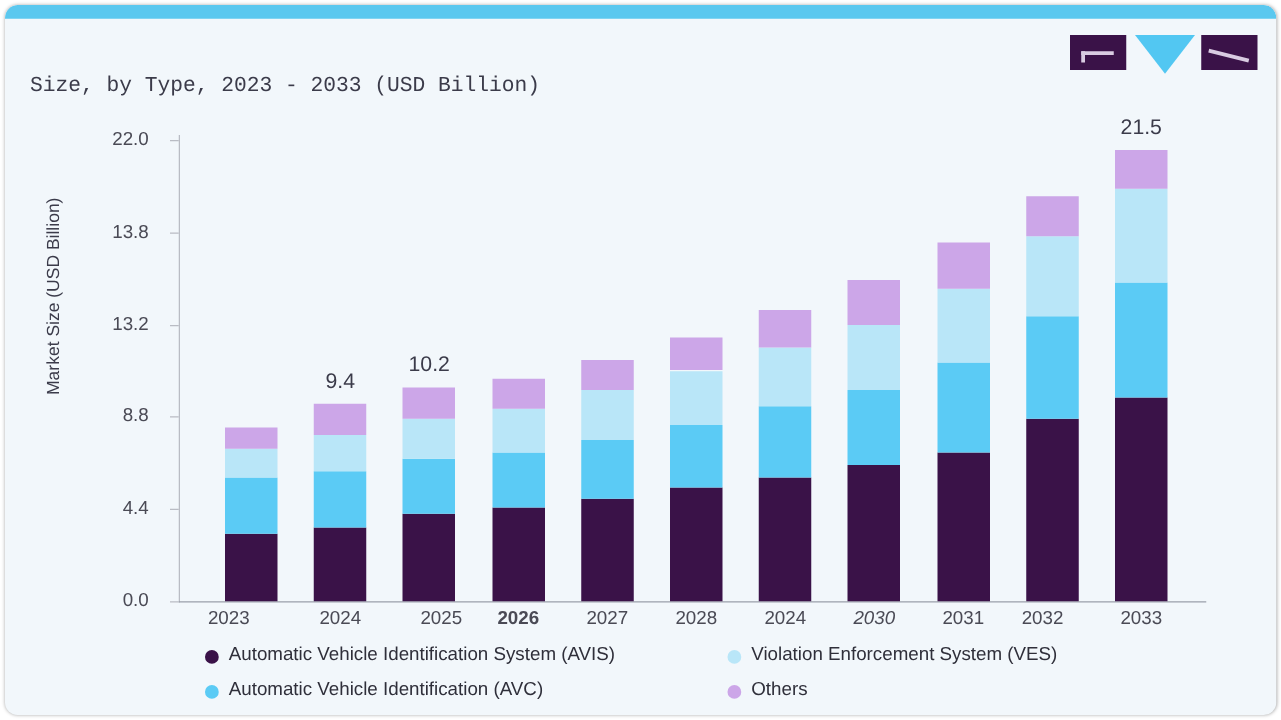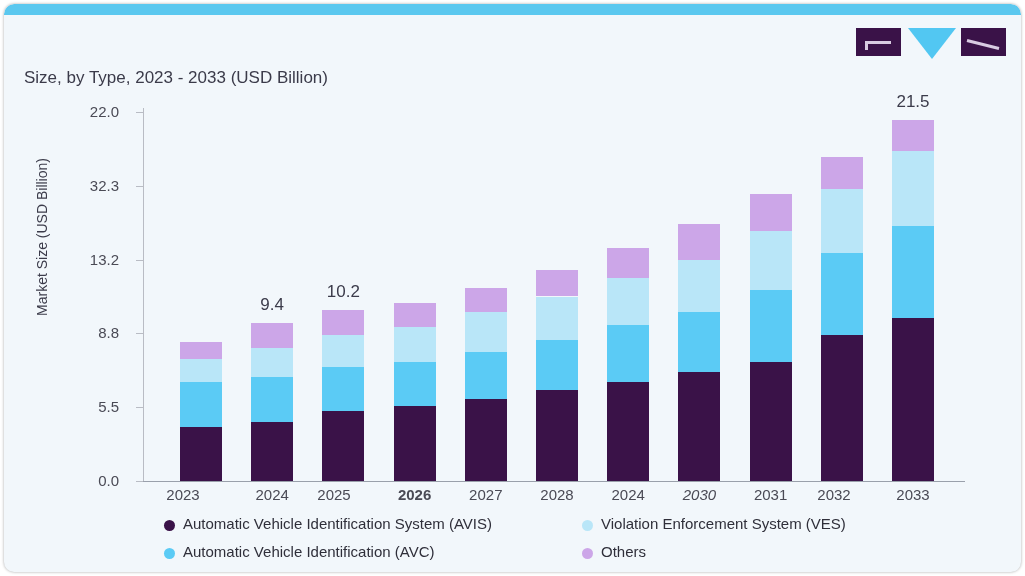--- a/index.html
+++ b/index.html
@@ -21,22 +21,22 @@
     background:#5bc8ef;
     border-top-left-radius:10px;border-top-right-radius:10px;
   }
   
   #title{
     position:absolute;left:20px;top:26px;
     font-size:26px;font-weight:bold;color:#2d0b48;
     letter-spacing:-0.2px;
   }
   #subtitle{
-    position:absolute;left:20px;top:64px;
-    font-size:17px;color:#3b3b4a;
+    position:absolute;left:20px;top:56px;
+    font-size:17px;color:#3b3b4a;font-family:Liberation Mono, monospace;
   }
   
   #logo{position:absolute;left:852px;top:24px;width:150px;height:52px;}
   .lg-g,.lg-r{position:absolute;top:0;width:45px;height:28px;background:#3a1248;}
   .lg-g{left:0;}
   .lg-r{left:105px;}
   .lg-g:after{
     content:"";position:absolute;left:9px;top:13px;width:26px;height:3px;background:#d9cbe2;
   }
   .lg-g:before{
@@ -116,33 +116,33 @@
   <div id="plot">
     <div id="ylabel">Market Size (USD Billion)</div>
     <div id="axisline"></div>
     <div id="baseline"></div>
     <div id="yticks">
         <div class="ytickwrap" style="top: 477px;">
           <div class="ytick">0.0</div>
         </div>
         <div class="ytickmark" style="top: 477px;"></div>
         <div class="ytickwrap" style="top: 403.2px;">
-          <div class="ytick">5.5</div>
+          <div class="ytick">4.4</div>
         </div>
         <div class="ytickmark" style="top: 403.2px;"></div>
         <div class="ytickwrap" style="top: 329.4px;">
           <div class="ytick">8.8</div>
         </div>
         <div class="ytickmark" style="top: 329.4px;"></div>
         <div class="ytickwrap" style="top: 255.6px;">
           <div class="ytick">13.2</div>
         </div>
         <div class="ytickmark" style="top: 255.6px;"></div>
         <div class="ytickwrap" style="top: 181.8px;">
-          <div class="ytick">32.3</div>
+          <div class="ytick">13.8</div>
         </div>
         <div class="ytickmark" style="top: 181.8px;"></div>
         <div class="ytickwrap" style="top: 108px;">
           <div class="ytick">22.0</div>
         </div>
         <div class="ytickmark" style="top: 108px;"></div>
       </div>
     <div id="bars">
         <div class="bar" style="left: 176px; top: 0px; height: 568px;">
           <div class="seg" style="top: 423.327px; height: 53.6727px; background: rgb(58, 18, 72);"></div>
@@ -207,21 +207,21 @@
         <div class="bar" style="left: 888px; top: 0px; height: 568px;">
           <div class="seg" style="top: 314.305px; height: 162.695px; background: rgb(58, 18, 72);"></div>
           <div class="seg" style="top: 222.055px; height: 92.25px; background: rgb(91, 203, 245);"></div>
           <div class="seg" style="top: 146.577px; height: 75.4773px; background: rgb(185, 230, 248);"></div>
           <div class="seg" style="top: 116.386px; height: 30.1909px; background: rgb(204, 166, 232);"></div>
         </div>
       </div>
     <div id="xticks">
         <div class="xtick" style="left: 144px;">2023</div>
         <div class="xtick" style="left: 233.2px;">2024</div>
-        <div class="xtick" style="left: 295px;">2025</div>
+        <div class="xtick" style="left: 314px;">2025</div>
         <div class="xtick" style="left: 375.6px; font-weight: bold;">2026</div>
         <div class="xtick" style="left: 446.8px;">2027</div>
         <div class="xtick" style="left: 518px;">2028</div>
         <div class="xtick" style="left: 589.2px;">2024</div>
         <div class="xtick" style="left: 660.4px; font-style: italic;">2030</div>
         <div class="xtick" style="left: 731.6px;">2031</div>
         <div class="xtick" style="left: 795px;">2032</div>
         <div class="xtick" style="left: 874px;">2033</div>
       </div>
     <div id="dlabels">

